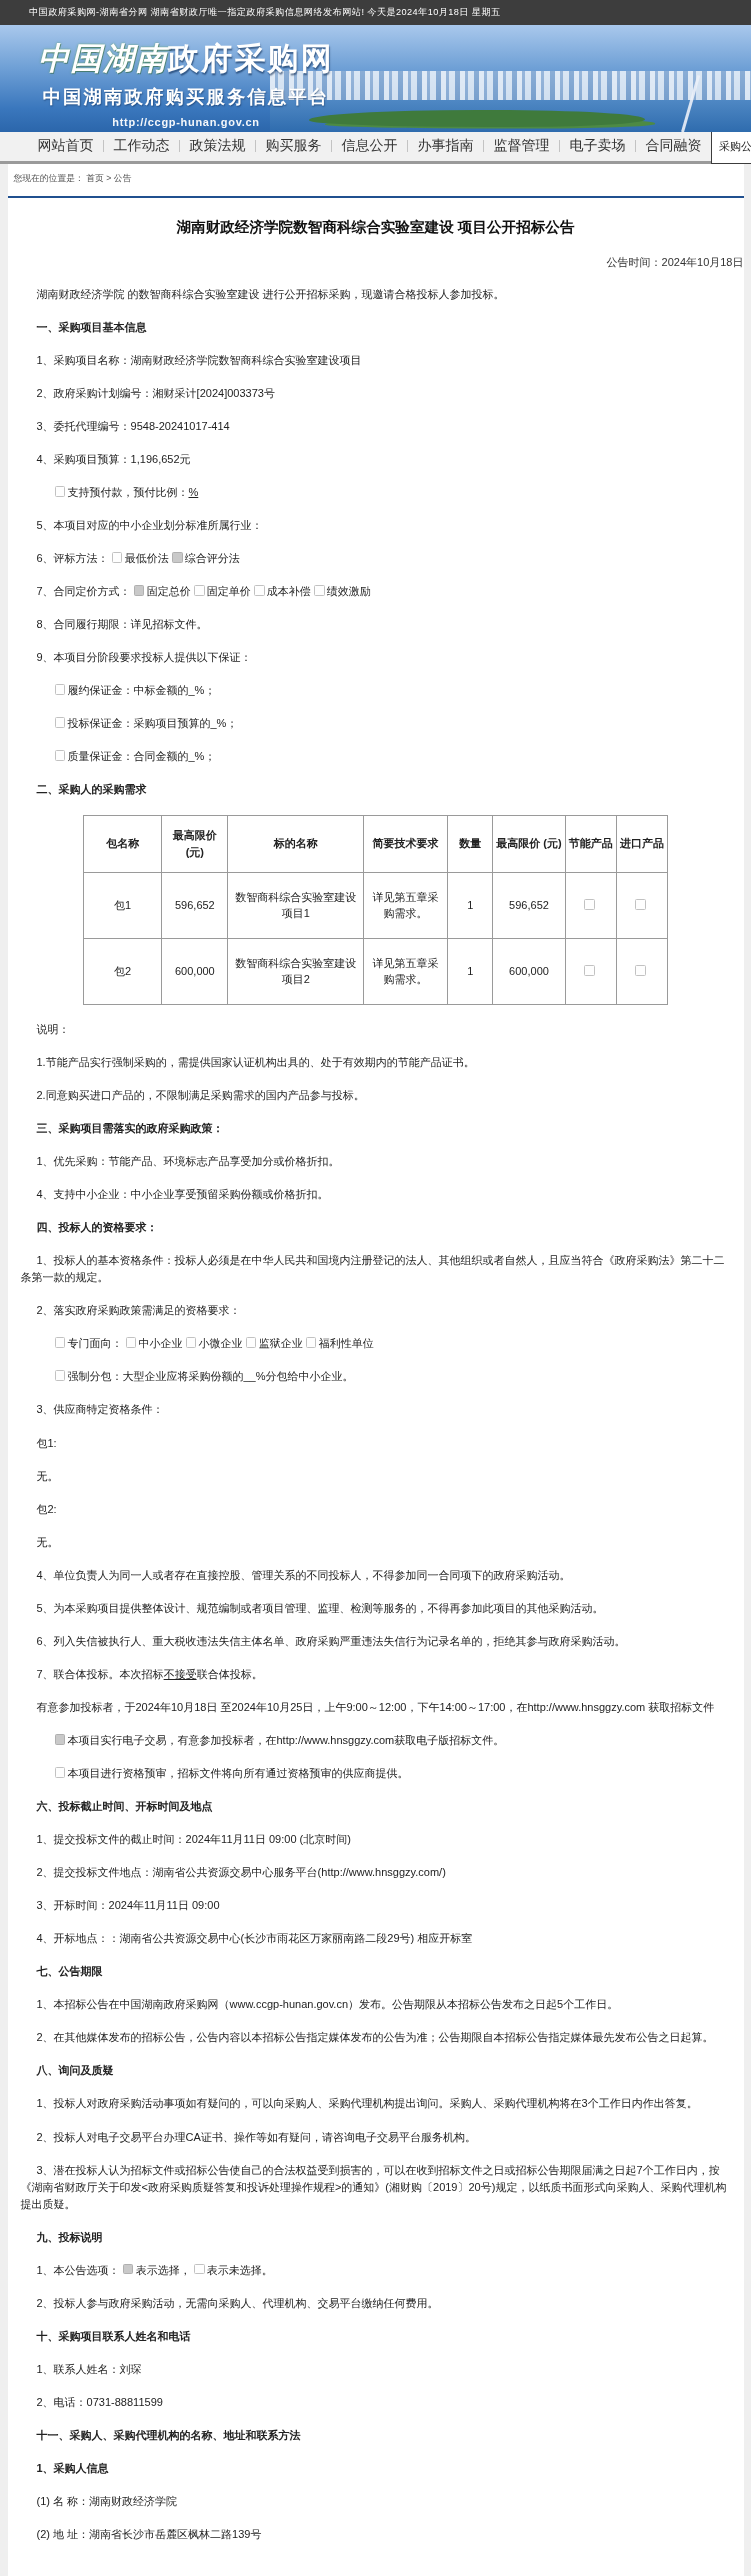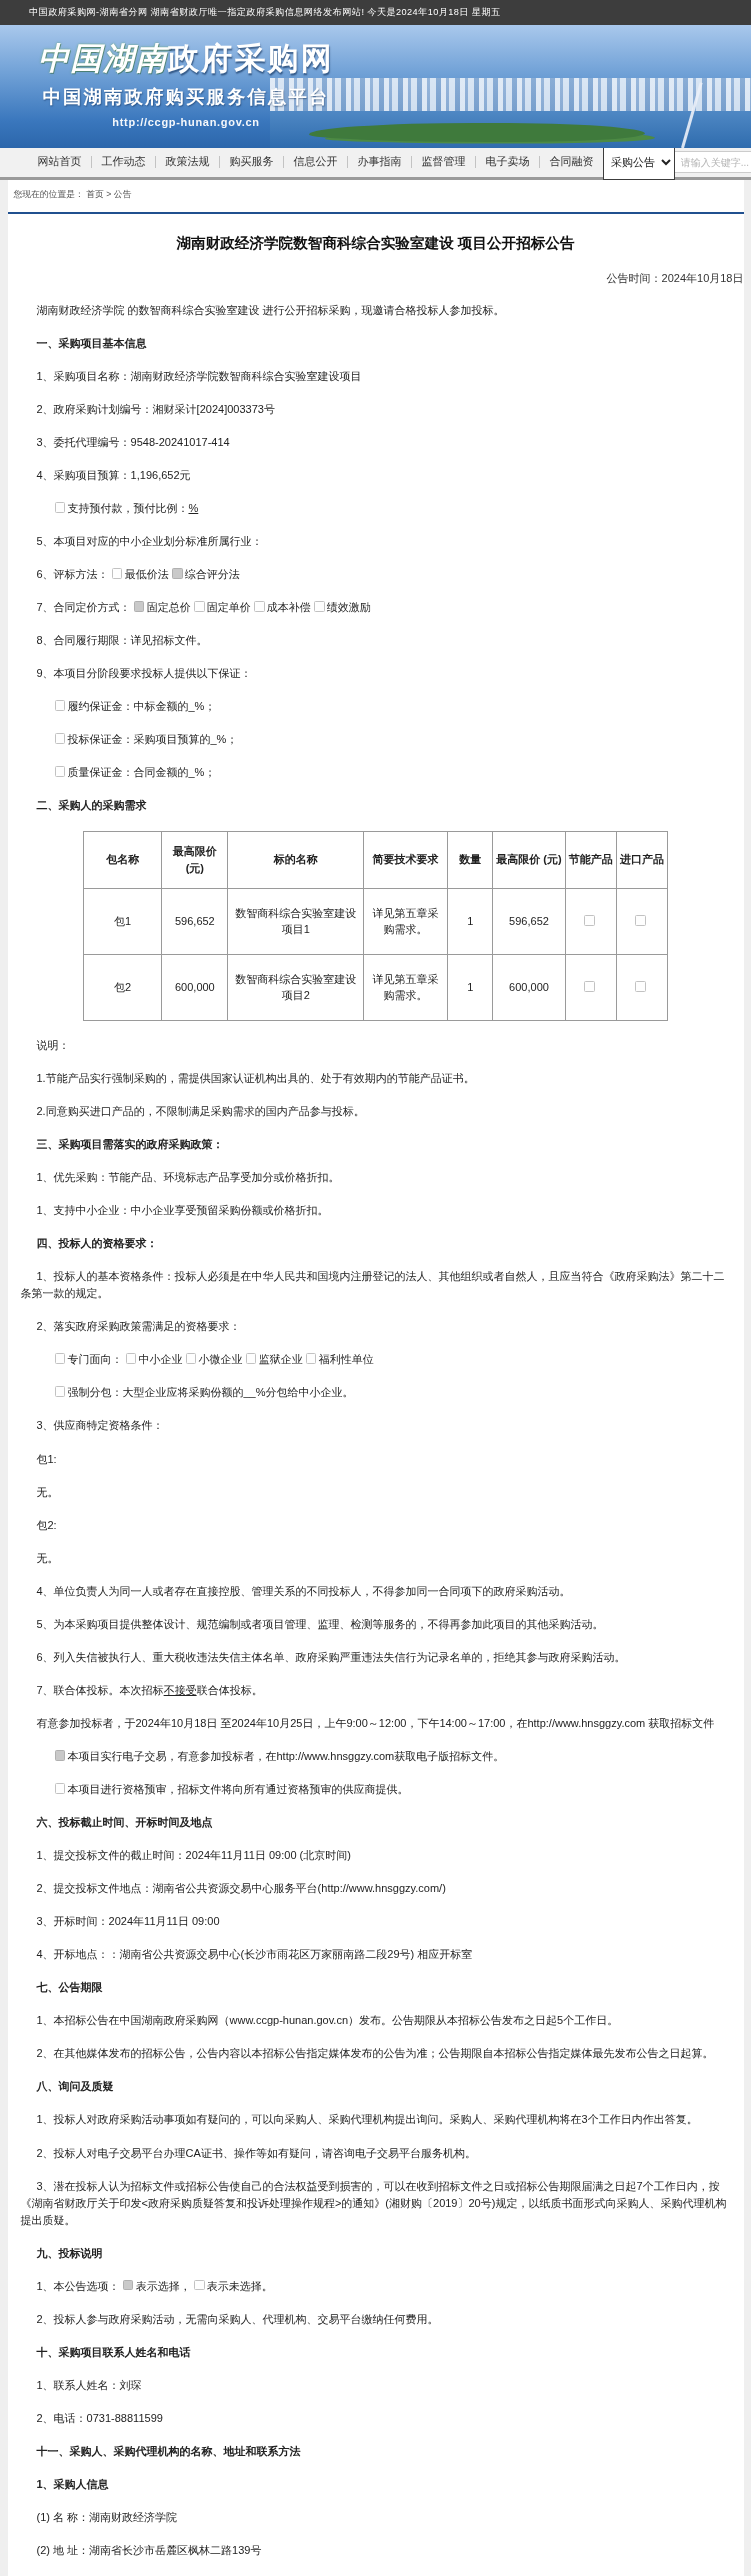--- a/index.html
+++ b/index.html
@@ -1,37 +1,37 @@
 <!DOCTYPE html>
 <html style="font-size:11.7px"><head>
 <meta charset="utf-8">
 <style>
   html,body{margin:0;padding:0;background:#e9e9e9;font-family:"Liberation Sans","DejaVu Sans",sans-serif;}
   .viewport{width:751px;margin:0 auto;background:#efefef;}
   
   .topbar{background:#3d3d3d;color:#fff;font-size:9.2px;padding:5.9px 10.2px 5.9px 29px;letter-spacing:0.4px;}
   
-  .banner{height:123px;background:linear-gradient(180deg,#a9c8ec 0%,#6fa0d6 40%,#3a77bd 78%,#2b66ab 100%);position:relative;overflow:hidden;}
+  .banner{height:107px;background:linear-gradient(180deg,#a9c8ec 0%,#6fa0d6 40%,#3a77bd 78%,#2b66ab 100%);position:relative;overflow:hidden;}
   .city{position:absolute;right:0;bottom:0;width:64%;height:60%;}
   .city .buildings{position:absolute;left:0;right:0;top:6%;height:46%;
     background:repeating-linear-gradient(90deg,rgba(245,248,252,.85) 0 5.1px,rgba(190,205,225,.55) 5.1px 8px,rgba(255,255,255,.75) 8px 14px,rgba(170,190,215,.5) 14px 19px);
     border-bottom:1.5px solid rgba(255,255,255,.4);}
   .city .water{position:absolute;left:0;right:0;bottom:0;height:50%;background:linear-gradient(180deg,#4f88c4,#2f6cae);}
   .city .island{position:absolute;left:8%;bottom:8%;width:70%;height:26%;background:#3f7a3c;border-radius:50% 45% 40% 55%/60% 55% 45% 40%;box-shadow:13px 4.4px 0 -2.9px #4d8a44;}
   .city .bridge{position:absolute;right:14%;bottom:0;width:2.9px;height:92%;background:rgba(235,240,248,.9);transform:rotate(16deg);transform-origin:bottom;}
   .logo{position:absolute;left:38px;top:16px;color:#fff;text-align:center;}
   .logo-line1{font-size:31px;line-height:1.15;white-space:nowrap;}
   .logo-cn{font-family:"Liberation Serif","DejaVu Serif",serif;font-style:italic;font-weight:bold;letter-spacing:1.5px;text-shadow:0 0 2.2px rgba(90,160,90,.9),0.7px 0.7px 0 rgba(20,60,20,.45);}
   .logo-rest{font-weight:bold;letter-spacing:2.2px;text-shadow:0.7px 1.5px 1.5px rgba(0,30,70,.55);}
   .logo-line2{font-size:18.3px;font-weight:bold;letter-spacing:2.2px;margin-top:7.3px;text-shadow:0.7px 0.7px 1.5px rgba(0,30,70,.5);}
   .logo-url{font-size:11px;letter-spacing:0.7px;margin-top:7.3px;font-weight:bold;opacity:.95;}
   
   .nav{background:#f1f1f1;border-bottom:3.7px solid #9a9a9a;display:flex;align-items:center;height:29px;padding:0 8.8px 0 28px;}
   .nav-links{display:flex;align-items:center;}
-  .nav-link{font-size:11px;color:#333;padding:0 9.5px;border-right:0.7px solid #c3c3c3;line-height:11.7px;cursor:pointer;white-space:nowrap;}
+  .nav-link{font-size:14px;color:#333;padding:0 9.5px;border-right:0.7px solid #c3c3c3;line-height:11.7px;cursor:pointer;white-space:nowrap;}
   .nav-link:last-child{border-right:none;}
   .search{margin-left:auto;display:flex;align-items:center;}
   .search select{height:36px;border:0.7px solid #3c3c3c;background:#fff;font-size:11px;padding:1.5px 2.9px;color:#222;font-family:inherit;}
   .search input{height:20px;width:123px;border:0.7px solid #ccc;border-left:none;padding:0 5.9px;font-size:10px;color:#333;font-family:inherit;outline:none;}
   .search input::placeholder{color:#b5b5b5;}
   
   .page{width:736px;margin:0 auto;background:#fff;padding-bottom:25px;}
   .crumb{font-size:8.8px;color:#555;padding:8.8px 5.9px 7.3px;}
   .crumb .lk{color:#555;cursor:pointer;}
   .rule{height:1.5px;background:#20508f;margin-top:4.4px;}
@@ -192,21 +192,21 @@
           <td><span class="cb"></span></td>
         </tr>
       </tbody>
         </table>
       <div class="p">说明：</div>
       <div class="p">1.节能产品实行强制采购的，需提供国家认证机构出具的、处于有效期内的节能产品证书。</div>
       <div class="p">2.同意购买进口产品的，不限制满足采购需求的国内产品参与投标。</div>
 
       <div class="p h">三、采购项目需落实的政府采购政策：</div>
       <div class="p">1、优先采购：节能产品、环境标志产品享受加分或价格折扣。</div>
-      <div class="p">1、支持中小企业：中小企业享受预留采购份额或价格折扣。</div>
+      <div class="p">4、支持中小企业：中小企业享受预留采购份额或价格折扣。</div>
 
       <div class="p h">四、投标人的资格要求：</div>
       <div class="p">1、投标人的基本资格条件：投标人必须是在中华人民共和国境内注册登记的法人、其他组织或者自然人，且应当符合《政府采购法》第二十二条第一款的规定。</div>
       <div class="p">2、落实政府采购政策需满足的资格要求：</div>
       <div class="p sub">
         <span class="cb"></span><span>专门面向：</span>
         <span class="cb"></span><span>中小企业</span>
         <span class="cb"></span><span>小微企业</span>
         <span class="cb"></span><span>监狱企业</span>
         <span class="cb"></span><span>福利性单位</span>

